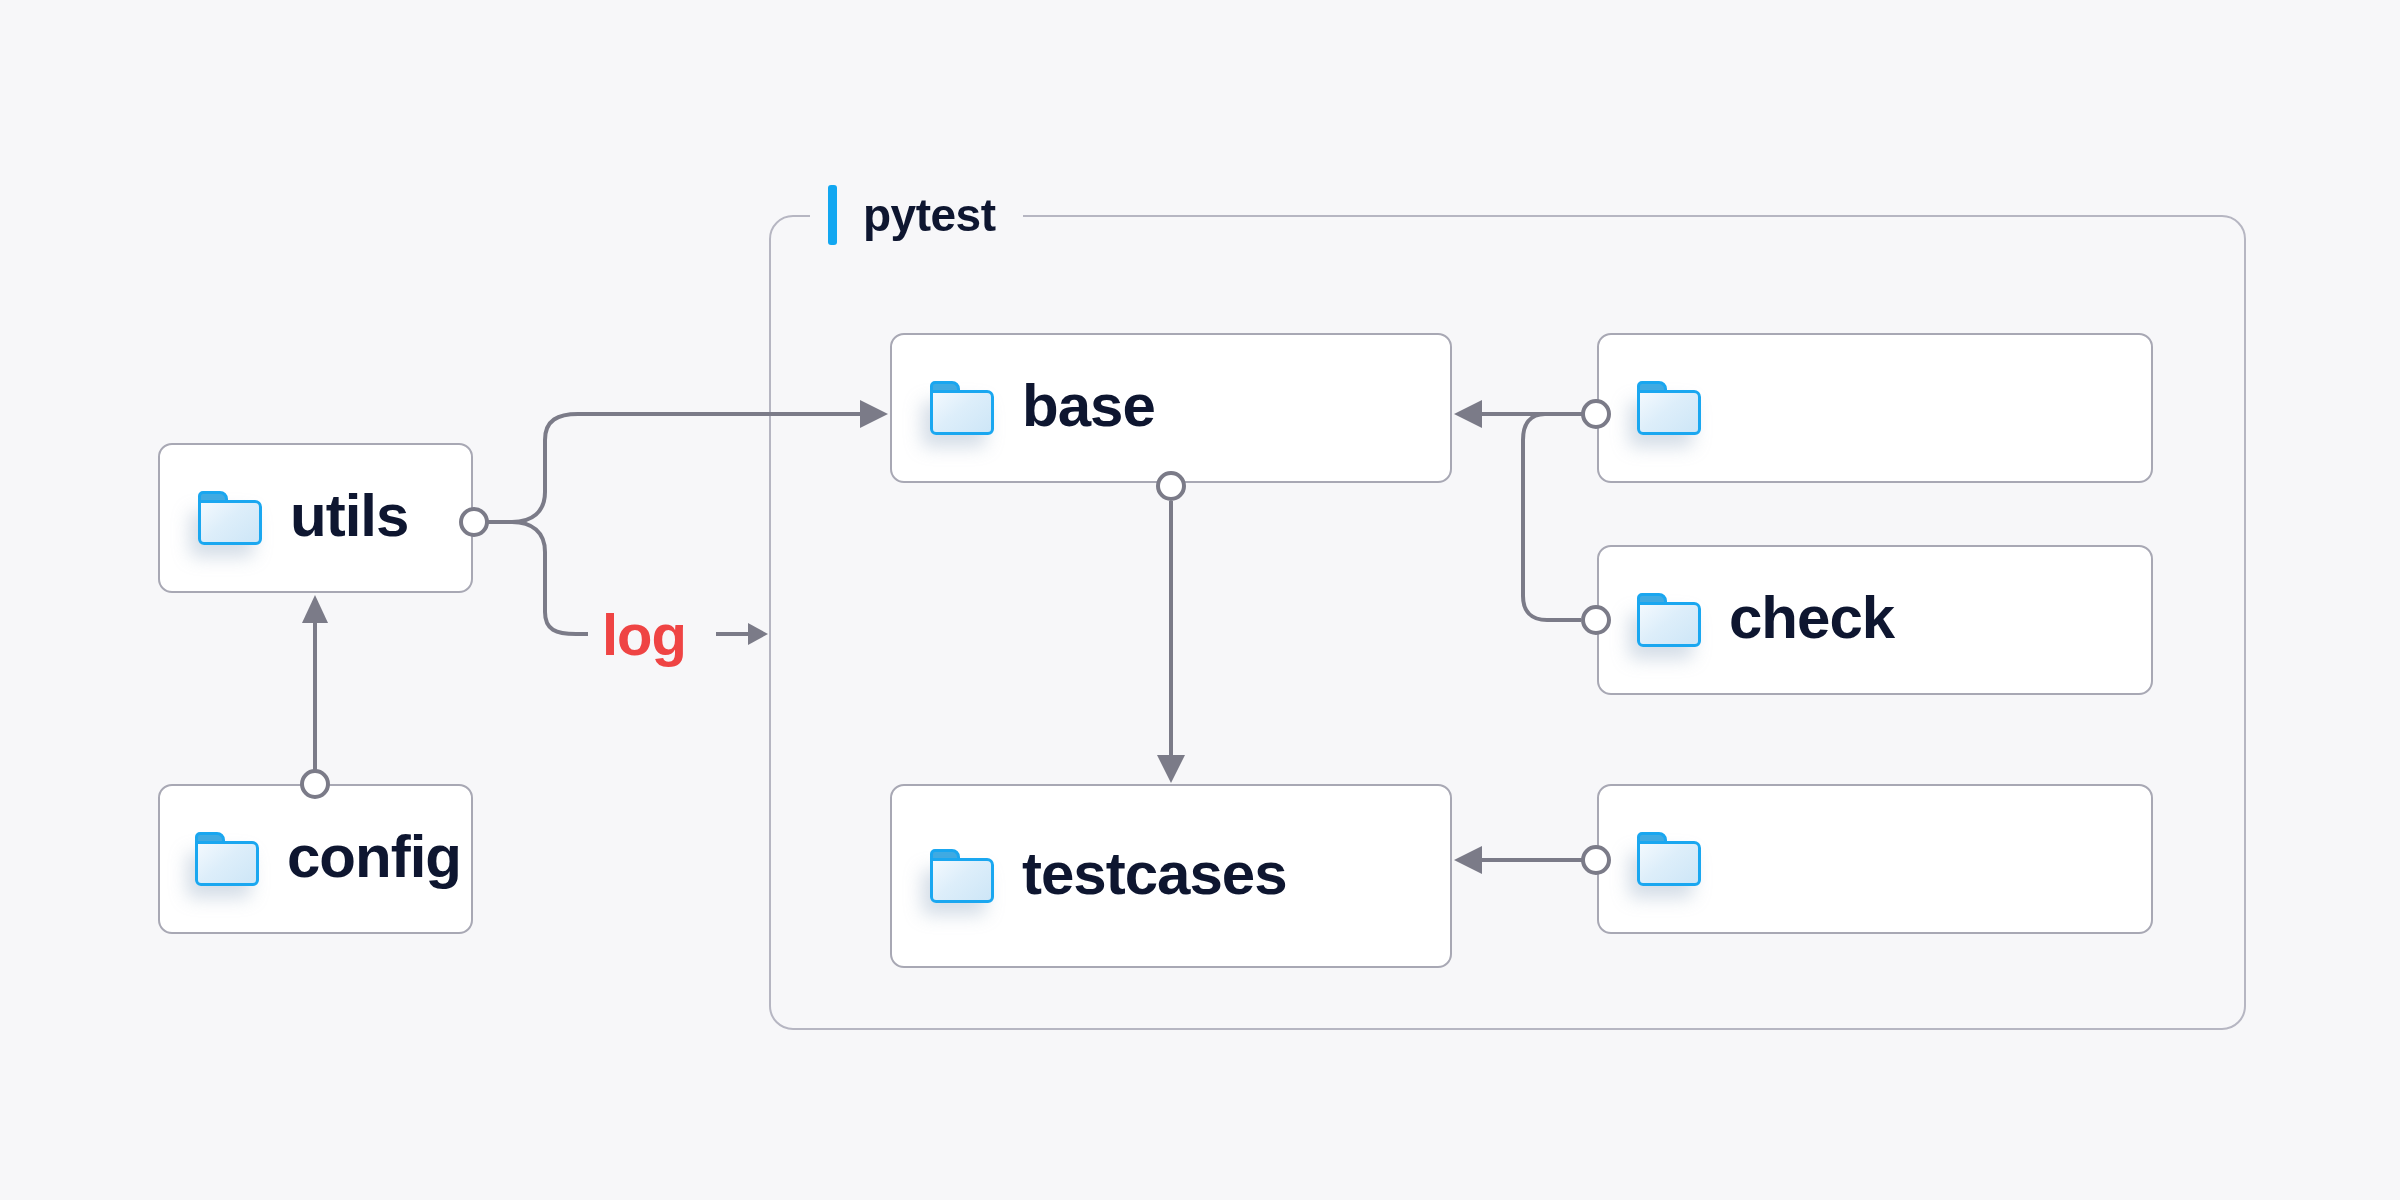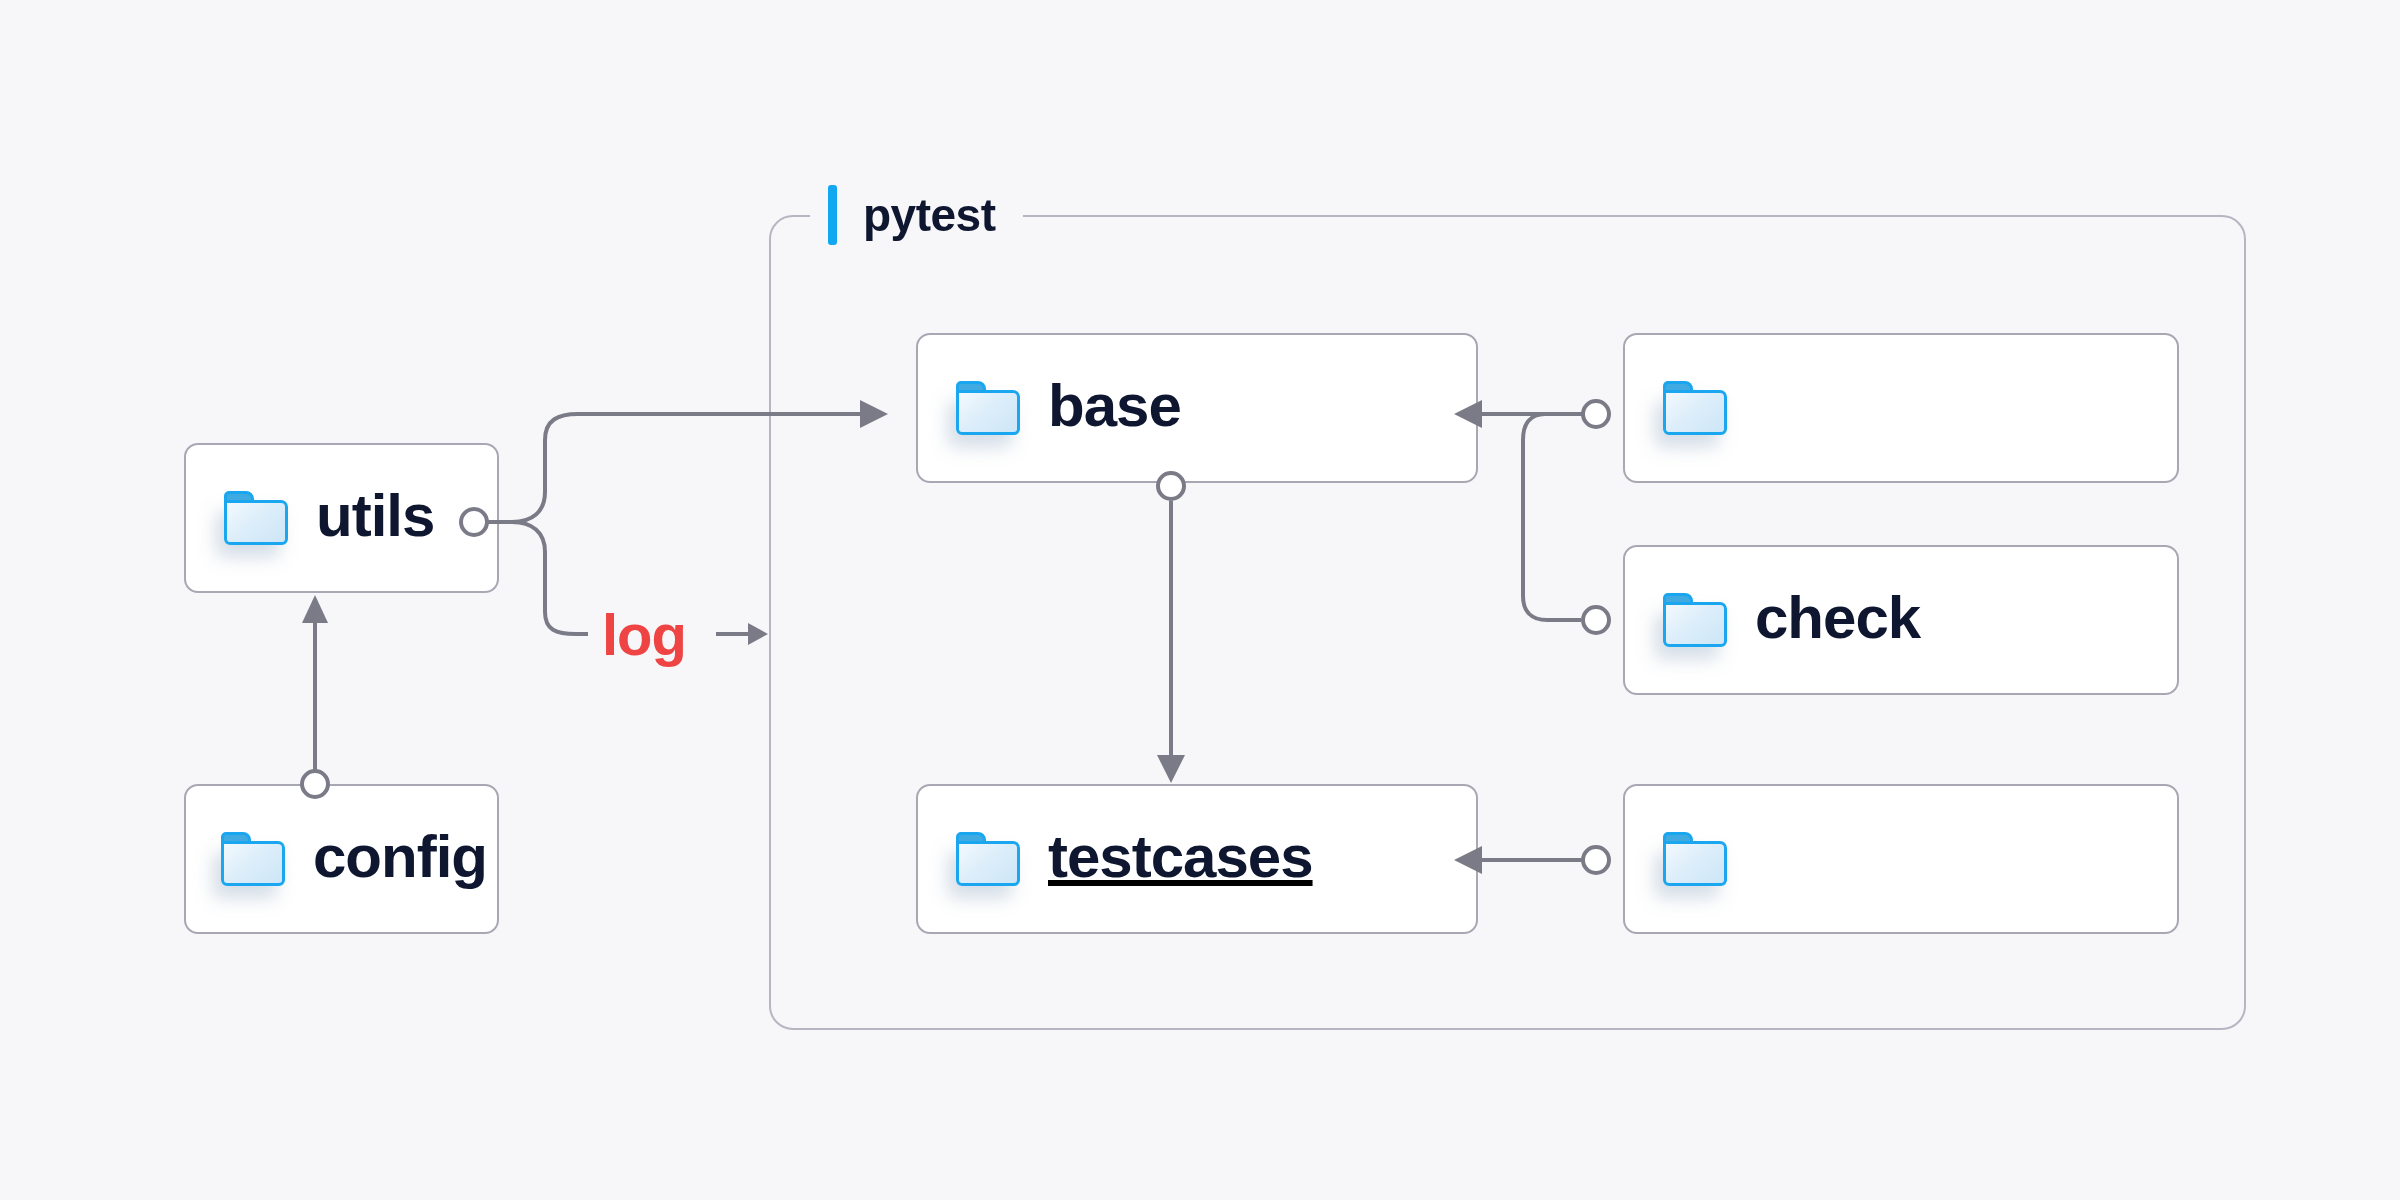--- a/index.html
+++ b/index.html
@@ -38,31 +38,30 @@
   
   .node{
     position:absolute;
     background:#ffffff;
     border:2px solid #a8a8b4;
     border-radius:14px;
     box-sizing:border-box;
     display:flex;align-items:center;
     padding-left:38px;
     z-index:2;
-    margin-left:26px;
   }
   .node .label{
     font-size:60px;font-weight:700;color:#0e1630;letter-spacing:-1px;
     margin-left:28px;white-space:nowrap;line-height:1;
     padding-bottom:4px;
   }
   .node-utils    {left:158px; top:443px; width:315px; height:150px;}
   .node-config   {left:158px; top:784px; width:315px; height:150px;padding-left:35px;}
   .node-base     {left:890px; top:333px; width:562px; height:150px;}
-  .node-testcases{left:890px; top:784px; width:562px; height:150px;text-decoration:underline;}
+  .node-testcases{left:890px; top:784px; width:562px; height:184px;}
   .node-pymilvus {left:1597px;top:333px; width:556px; height:150px;}
   .node-check    {left:1597px;top:545px; width:556px; height:150px;}
   .node-common   {left:1597px;top:784px; width:556px; height:150px;}
   
   .folder{position:relative;width:64px;height:54px;flex:none;}
   .folder .tab{
     position:absolute;left:0;top:0;width:30px;height:18px;
     background:#3fabe3;
     border:3px solid #1aa7f0;
     border-radius:5px 8px 0 0;

